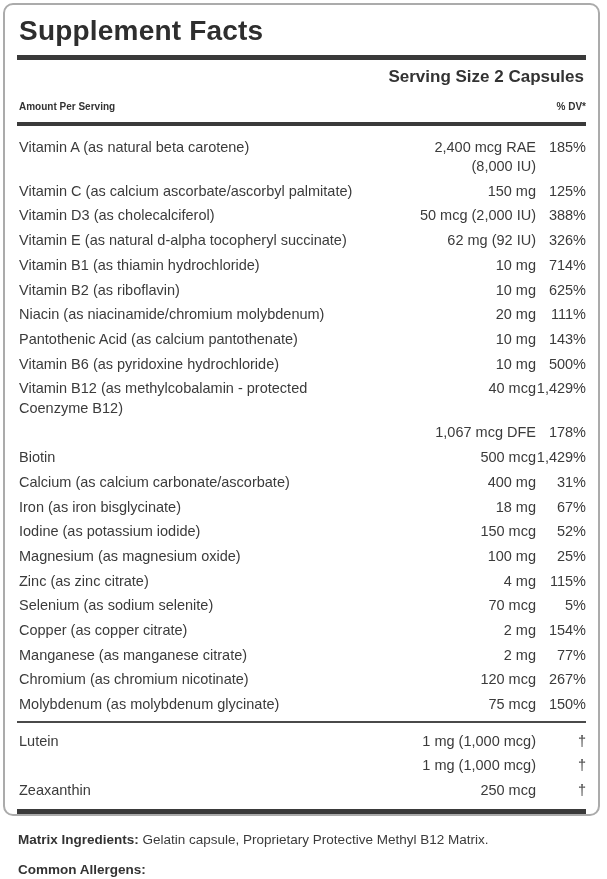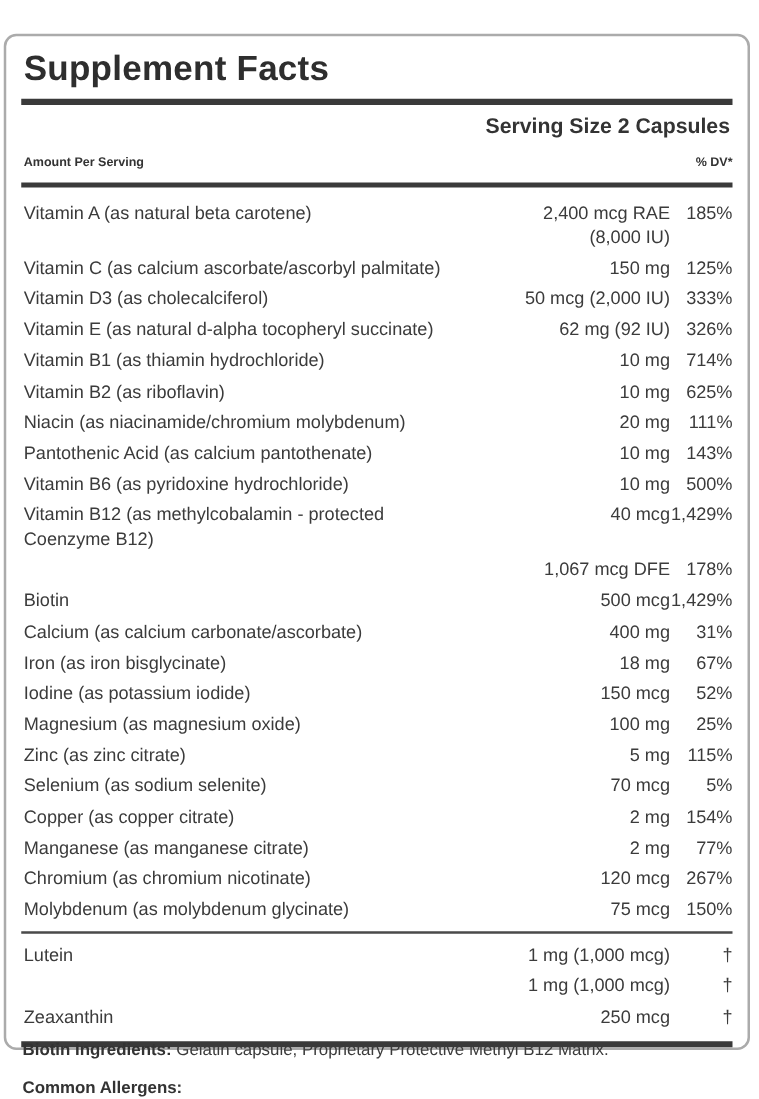--- a/index.html
+++ b/index.html
@@ -52,21 +52,21 @@
   .below-box{
     position:absolute;left:18px;top:832px;width:575px;
     font-size:13.5px;color:#3b3b3b;
   }
   .other-ingredients{margin-bottom:15px;}
   .bold-label{font-weight:bold;color:#333;}
 </style>
 </head>
 <body style="color: rgb(59, 59, 59);">
 
-<div class="label-box" style="border-color: rgb(171, 171, 171); margin-top: 24px;">
+<div class="label-box" style="border-color: rgb(171, 171, 171);">
   <div class="title">Supplement Facts</div>
   <div class="rule-thick" style="background: rgb(58, 58, 58);"></div>
   <div class="serving-size">Serving Size 2 Capsules</div>
   <div class="header-row">
     <span>Amount Per Serving</span>
     <span>% DV*</span>
   </div>
   <div class="rule-med" style="background: rgb(58, 58, 58);"></div>
   <div class="rows">
       <div class="row">
@@ -82,21 +82,21 @@
     <div class="row-amount">
           <div>150 mg</div>
         </div>
     <div class="row-dv">125%</div>
   </div>
       <div class="row">
     <div class="row-name">Vitamin D3 (as cholecalciferol)</div>
     <div class="row-amount">
           <div>50 mcg (2,000 IU)</div>
         </div>
-    <div class="row-dv">333%</div>
+    <div class="row-dv">388%</div>
   </div>
       <div class="row">
     <div class="row-name">Vitamin E (as natural d-alpha tocopheryl succinate)</div>
     <div class="row-amount">
           <div>62 mg (92 IU)</div>
         </div>
     <div class="row-dv">326%</div>
   </div>
       <div class="row">
     <div class="row-name">Vitamin B1 (as thiamin hydrochloride)</div>
@@ -177,21 +177,21 @@
       <div class="row">
     <div class="row-name">Magnesium (as magnesium oxide)</div>
     <div class="row-amount">
           <div>100 mg</div>
         </div>
     <div class="row-dv">25%</div>
   </div>
       <div class="row">
     <div class="row-name">Zinc (as zinc citrate)</div>
     <div class="row-amount">
-          <div>5 mg</div>
+          <div>4 mg</div>
         </div>
     <div class="row-dv">115%</div>
   </div>
       <div class="row">
     <div class="row-name">Selenium (as sodium selenite)</div>
     <div class="row-amount">
           <div>70 mcg</div>
         </div>
     <div class="row-dv">5%</div>
   </div>
@@ -246,18 +246,18 @@
         </div>
     <div class="row-dv">†</div>
   </div>
     </div>
   <div class="rule-thick" style="background: rgb(58, 58, 58);"></div>
   <div class="footnote">* Percent Daily Value (% DV) for Pregnant and Lactating Women. †Daily Value not established.</div>
 </div>
 
 <div class="below-box">
   <div class="other-ingredients">
-    <span class="bold-label">Biotin Ingredients:</span><span> Gelatin capsule, Proprietary Protective Methyl B12 Matrix.</span>
+    <span class="bold-label">Matrix Ingredients:</span><span> Gelatin capsule, Proprietary Protective Methyl B12 Matrix.</span>
   </div>
   <div class="common-allergens">
     <span class="bold-label">Common Allergens:</span>
   </div>
 </div>
 
 </body></html>

